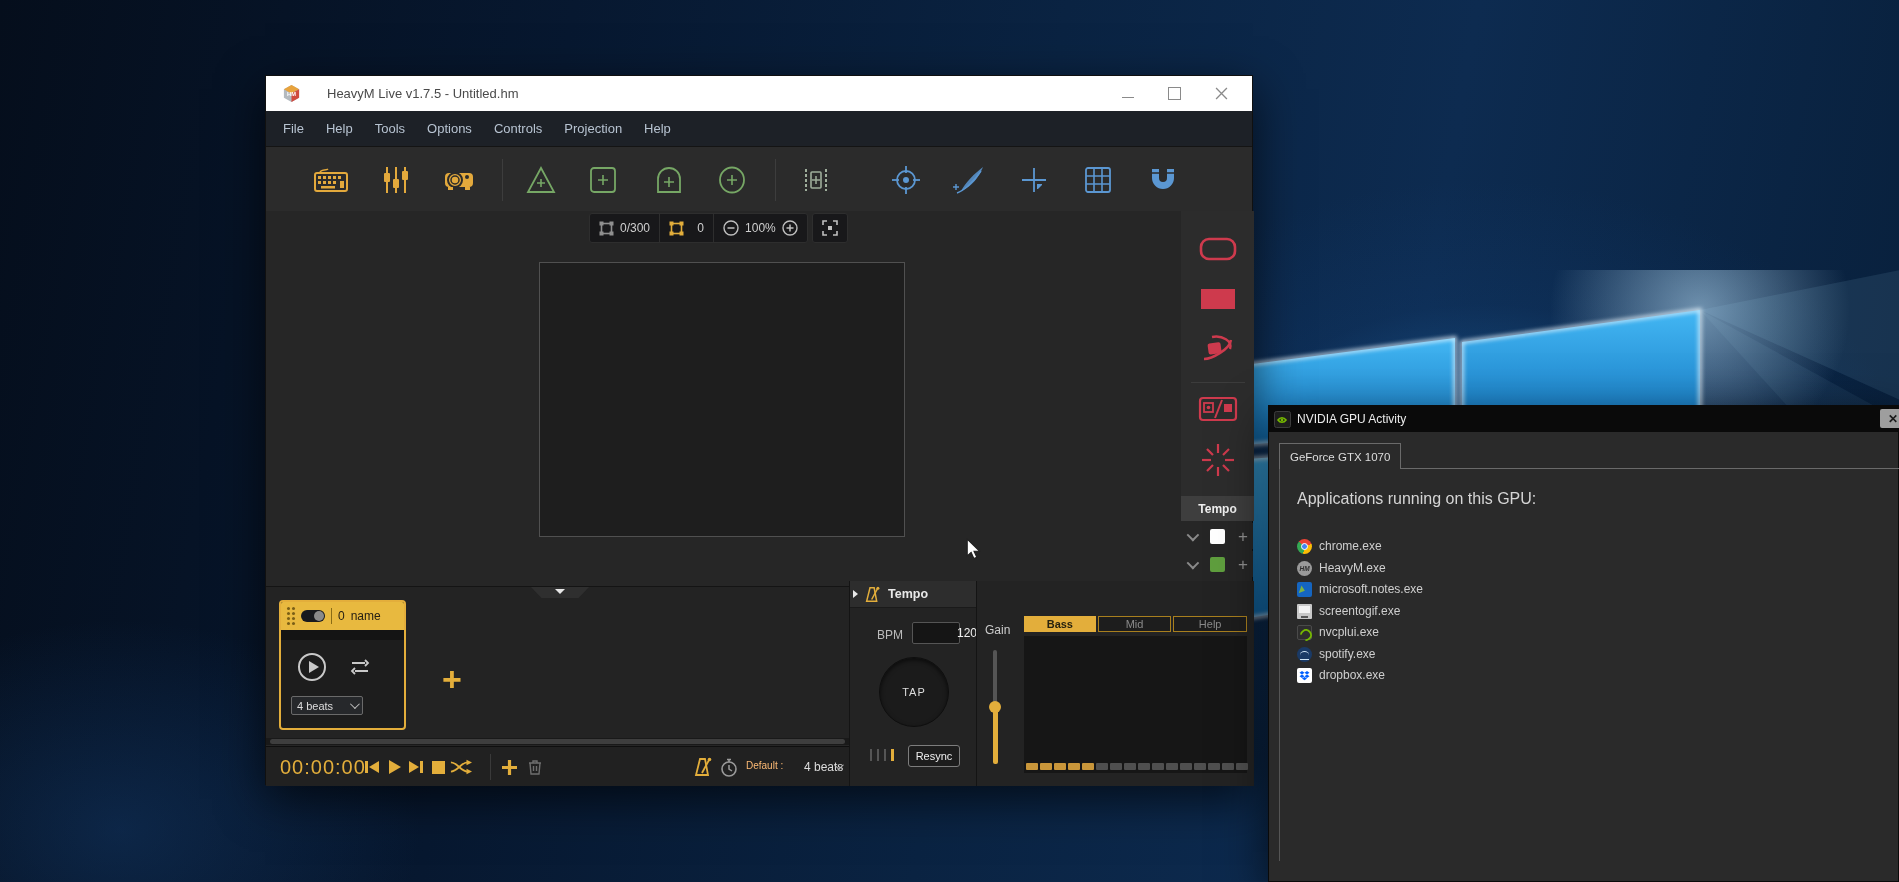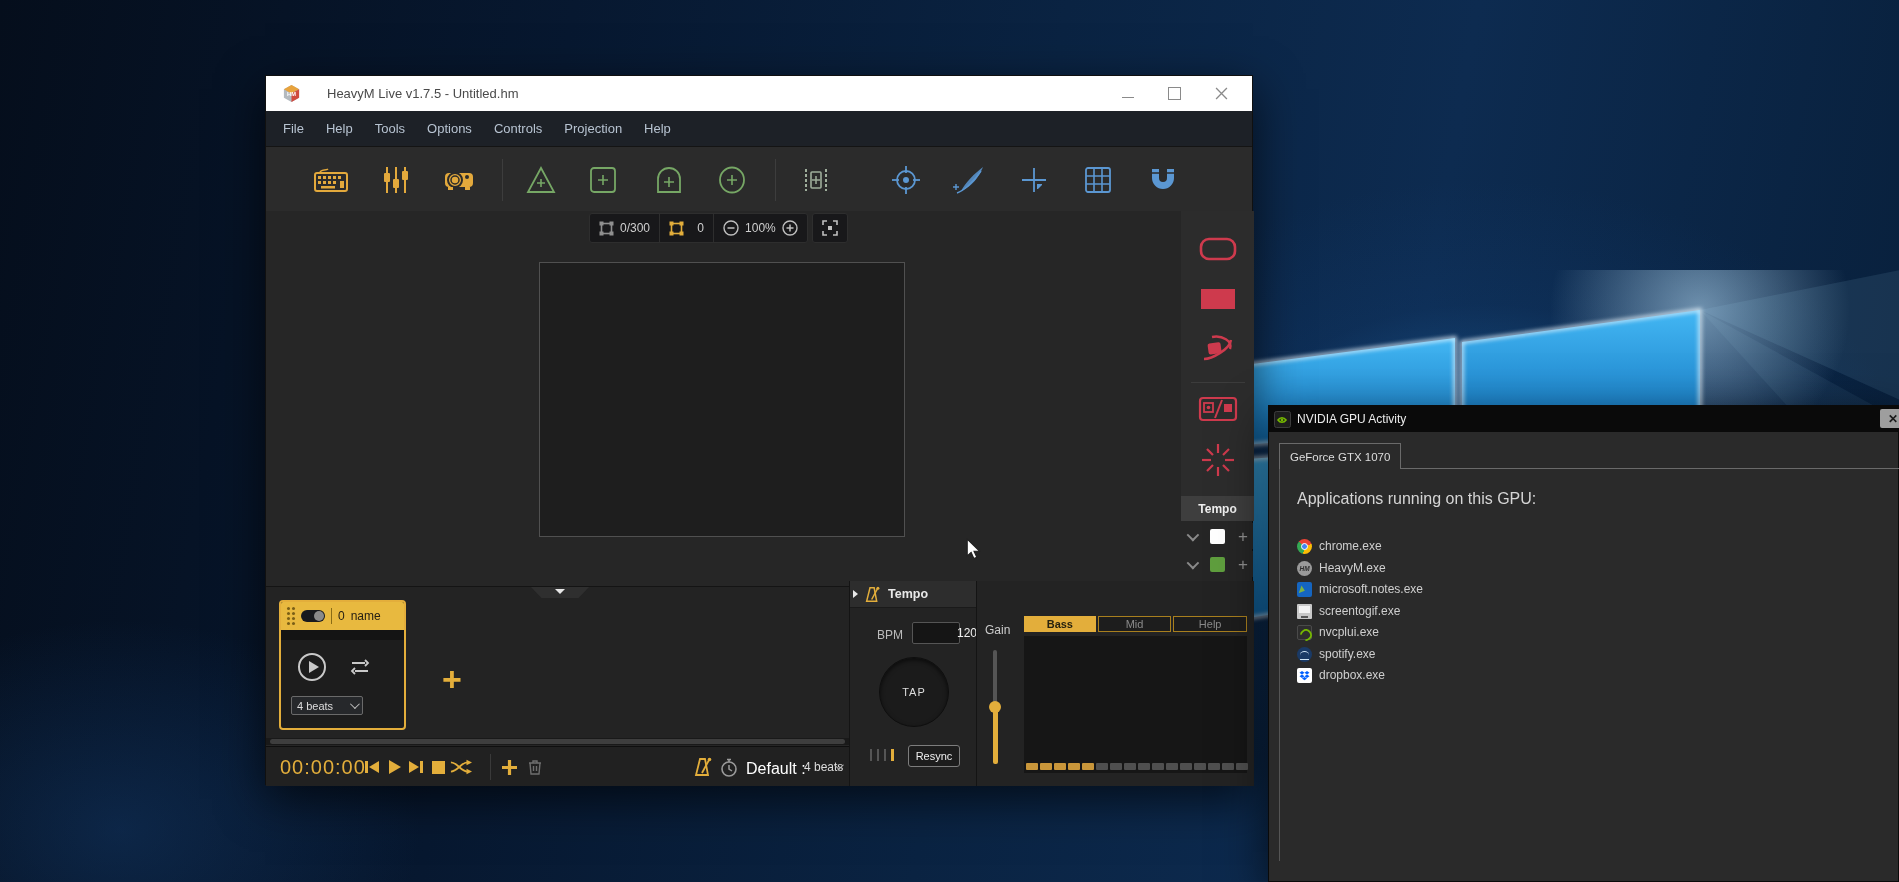--- a/index.html
+++ b/index.html
@@ -67,21 +67,21 @@
   .seq-select{margin:14px 0 0 10px;width:72px;height:19px;background:#26282b;border:1px solid #6a6a6a;border-radius:2px;
     display:flex;align-items:center;justify-content:space-between;padding:0 5px;box-sizing:border-box;color:#dddddd;font-size:11px;}
   .chev-s{width:6px;height:6px;border-right:1.5px solid #bbb;border-bottom:1.5px solid #bbb;transform:rotate(45deg) translateY(-2px);}
   .add-seq{position:absolute;left:176px;top:80px;color:#e3ae3b;font-size:34px;font-weight:bold;line-height:24px;}
   .seq-scroll{position:absolute;left:0;top:662px;width:583px;height:7px;background:#191919;}
   .seq-scroll i{display:block;margin:1px 4px;height:5px;background:#3e3e3e;border-radius:3px;}
   .transport{position:absolute;left:0;top:670px;width:583px;height:40px;background:#212121;border-top:1px solid #0f0f0f;box-sizing:border-box;}
   .t-time{position:absolute;left:14px;top:9px;font-size:20px;color:#e3ae3b;letter-spacing:1px;}
   .t-icon{position:absolute;top:9px;width:22px;height:22px;display:flex;align-items:center;justify-content:center;}
   .t-div{position:absolute;left:224px;top:7px;width:1px;height:26px;background:#3a3a3a;}
-  .t-lbl{position:absolute;top:13px;font-size:16px;color:#ffffff;}
+  .t-lbl{position:absolute;top:13px;font-size:10px;color:#fdba74;}
   .t-val{position:absolute;top:13px;font-size:12px;color:#dddddd;}
   
   .panel{position:absolute;top:505px;height:205px;background:#232323;border-left:1px solid #141414;box-sizing:border-box;}
   .panel-hd{height:27px;background:#2d2d2d;border-bottom:1px solid #1a1a1a;display:flex;align-items:center;box-sizing:border-box;}
   .tri-right{width:0;height:0;border-top:4px solid transparent;border-bottom:4px solid transparent;border-left:5px solid #e8e8e8;}
   .panel-title{color:#e8e8e8;font-size:12.5px;font-weight:bold;}
   .tempo{left:583px;width:127px;}
   .audio{left:710px;width:278px;}
   .bpm-label{position:absolute;left:27px;top:47px;color:#bbbbbb;font-size:12px;}
   .bpm-box{position:absolute;left:62px;top:41px;width:48px;height:22px;background:#151515;border:1px solid #555;border-radius:2px;display:flex;box-sizing:border-box;}

